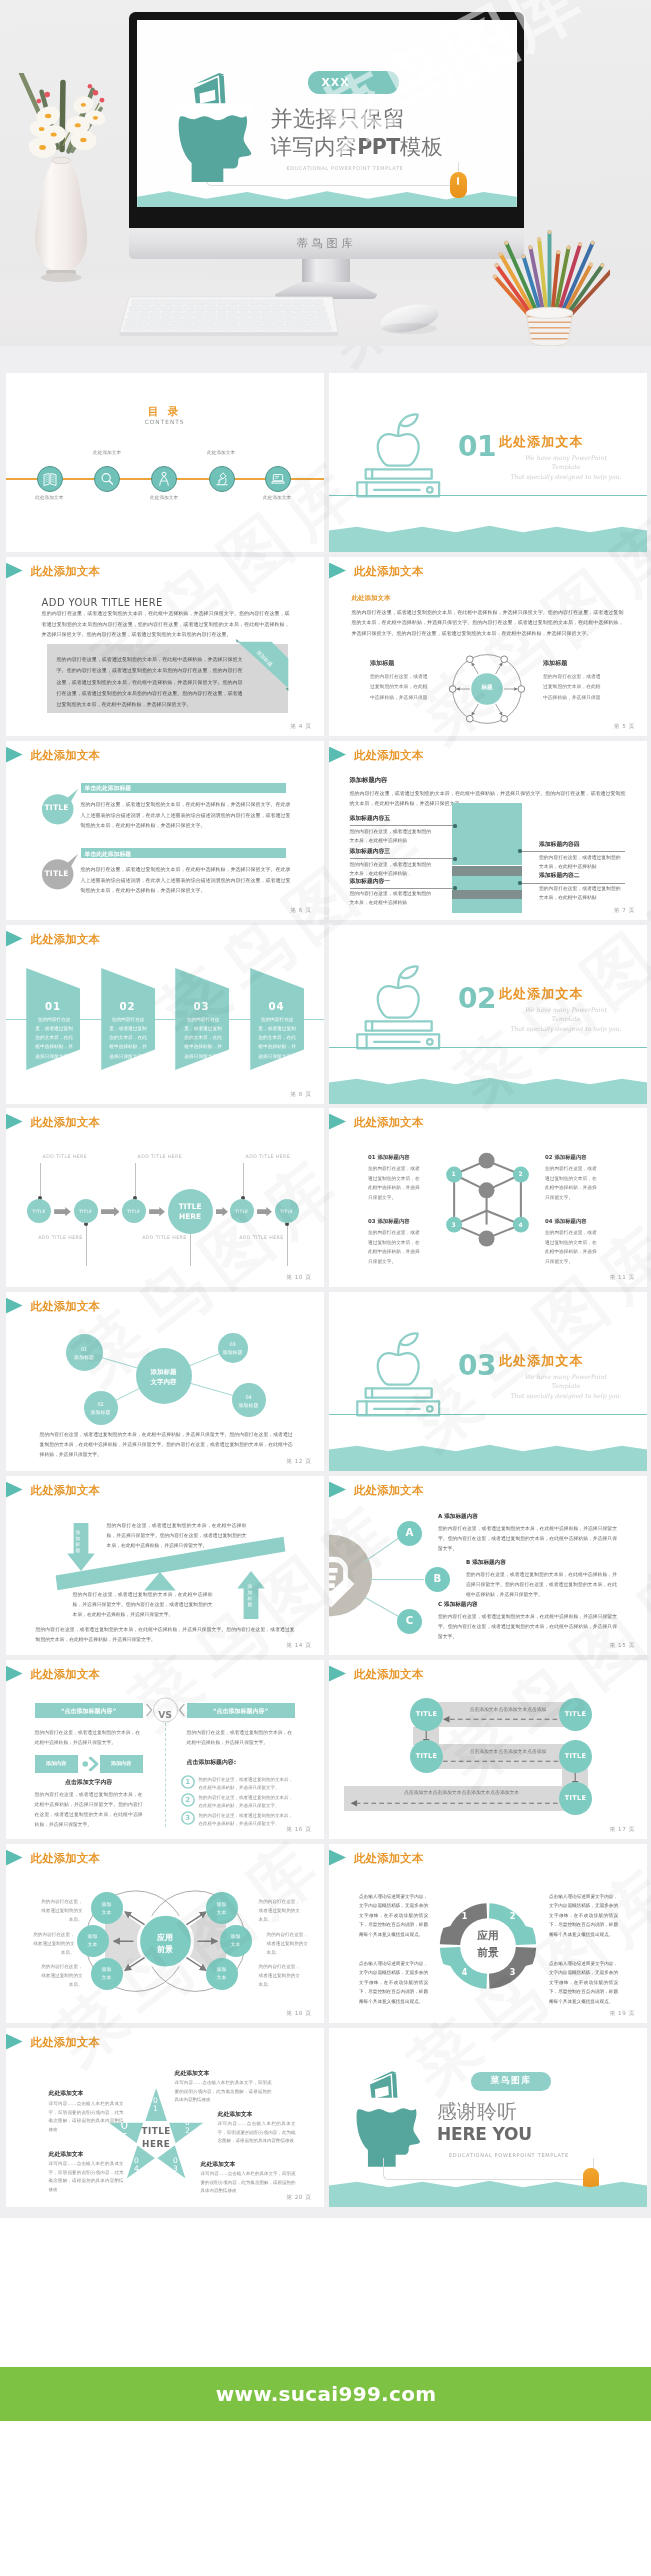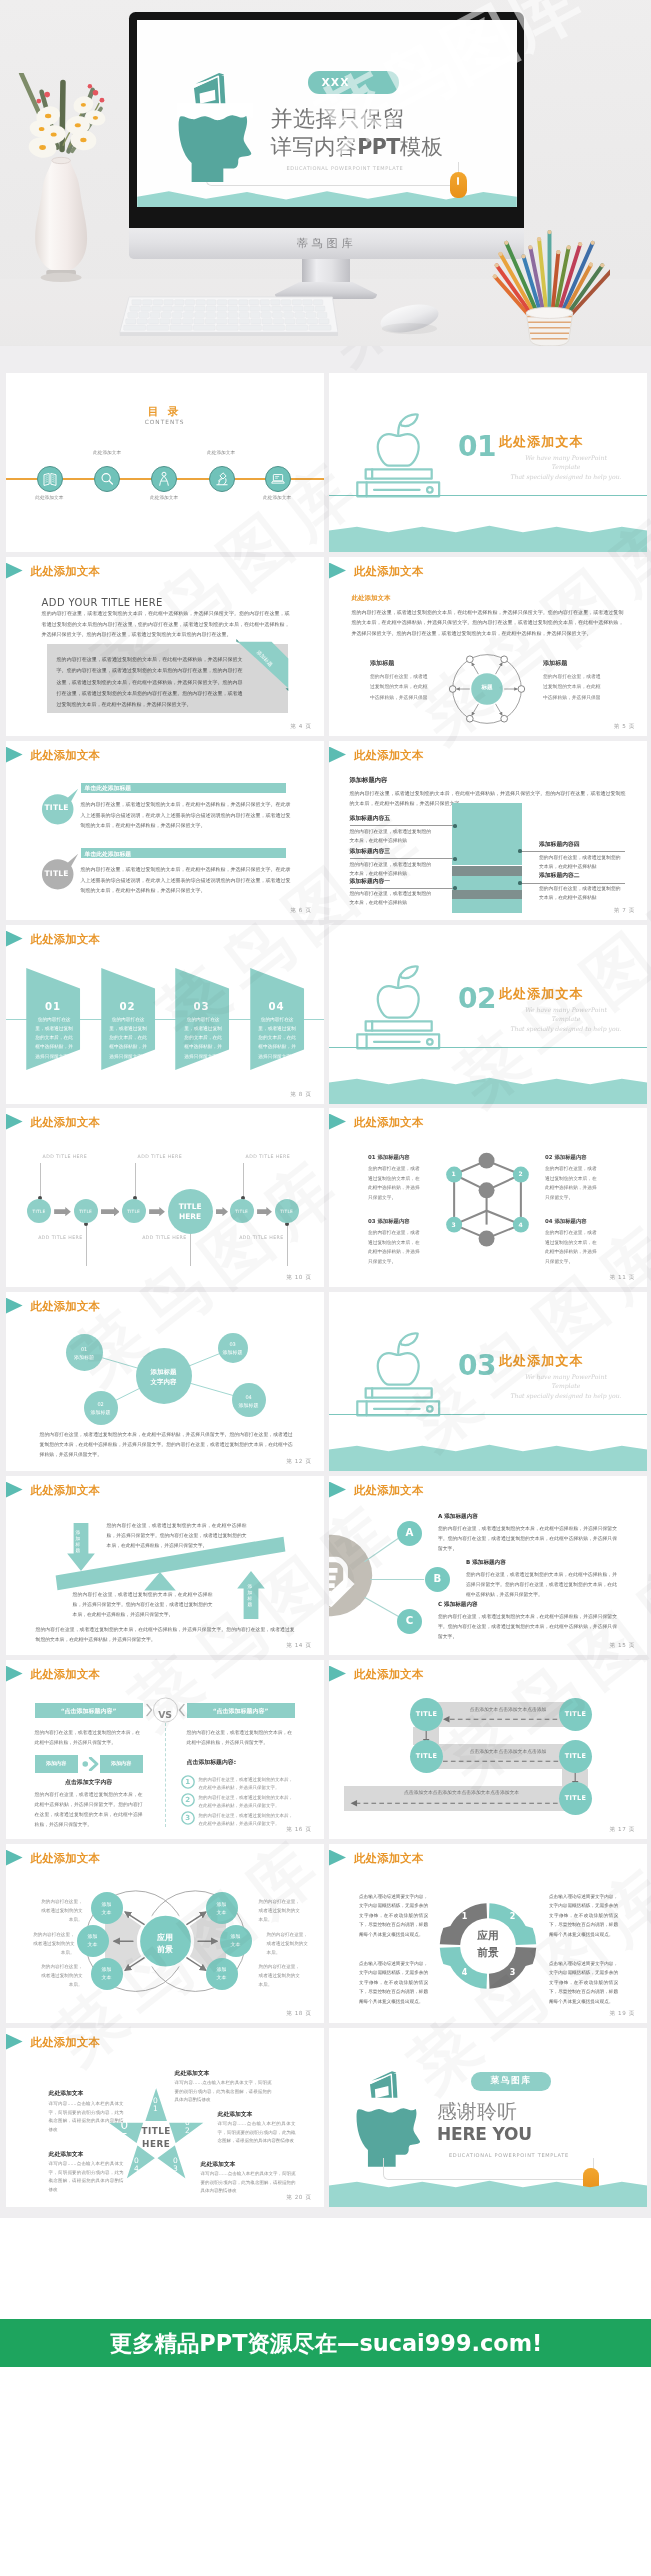--- a/index.html
+++ b/index.html
@@ -956,17 +956,17 @@
     <div class="wmt" style="left:400px;top:345px;font-size:67px;">菜鸟图库</div>
     <div class="wmt" style="left:140px;top:643px;font-size:67px;">菜鸟图库</div>
     <div class="wmt" style="left:438px;top:708px;font-size:67px;">菜鸟图库</div>
     <div class="wmt" style="left:56px;top:987px;font-size:67px;">菜鸟图库</div>
     <div class="wmt" style="left:391px;top:1052px;font-size:67px;">菜鸟图库</div>
     <div class="wmt" style="left:112px;top:1332px;font-size:67px;">菜鸟图库</div>
     <div class="wmt" style="left:428px;top:1388px;font-size:67px;">菜鸟图库</div>
     <div class="wmt" style="left:37px;top:1667px;font-size:67px;">菜鸟图库</div>
     <div class="wmt" style="left:391px;top:1695px;font-size:67px;">菜鸟图库</div>
   </div>
-  <div class="banner1">
-      <span>更多精品PPT资源尽在—sucai999.com!</span>
+  <div class="banner2">
+      <span>www.sucai999.com</span>
     </div>
 </div>
 
 
 </body></html>

